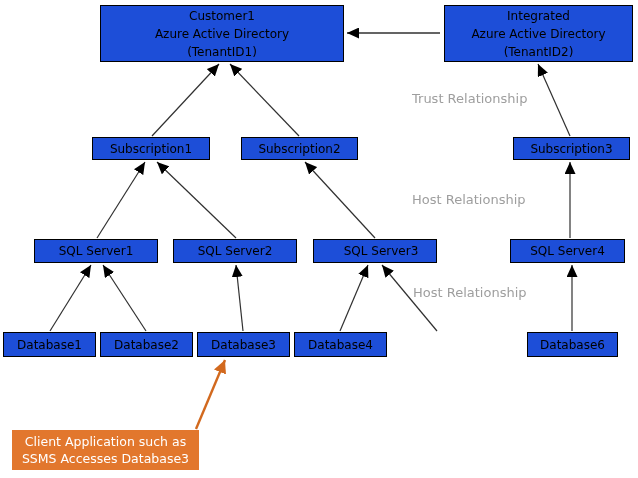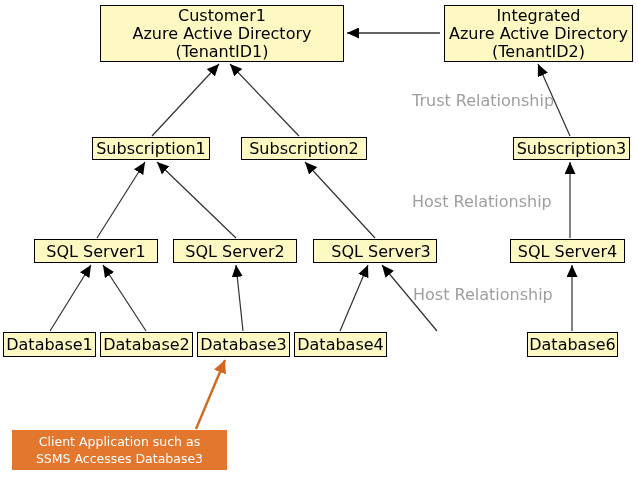--- a/index.html
+++ b/index.html
@@ -6,32 +6,32 @@
   .canvas{
     position:relative;
     width:638px;height:478px;
     background:#ffffff;
     font-family:"DejaVu Sans","Liberation Sans",sans-serif;
     overflow:hidden;
   }
   .arrow-layer{position:absolute;left:0;top:0;width:638px;height:478px;pointer-events:none;}
   .node{
     position:absolute;
-    background:#fef9c3;
+    background:#1d4ed8;
     border:1px solid #000000;
     display:flex;align-items:center;justify-content:center;
-    font-size:16px;color:#000000;
+    font-size:12px;color:#000000;
     text-align:center;white-space:nowrap;
     box-sizing:border-box;
   }
   .node.multi{flex-direction:column;line-height:18px;}
   .rel-label{
     position:absolute;
     color:#9e9e9e;
-    font-size:16px;
+    font-size:13px;
     white-space:nowrap;
   }
   .callout{
     position:absolute;
     background:#e2772d;
     color:#ffffff;
     display:flex;flex-direction:column;align-items:center;justify-content:center;
     font-size:12.5px;line-height:17px;
     text-align:center;white-space:nowrap;
     box-sizing:border-box;
@@ -81,21 +81,21 @@
 
   <div class="node multi" style="left:444px;top:5px;width:189px;height:57px;">
     <span>Integrated</span>
     <span>Azure Active Directory</span>
     <span>(TenantID2)</span>
   </div>
 
   <div class="node" style="left:92px;top:137px;width:118px;height:23px;">
     <span>Subscription1</span>
   </div>
-  <div class="node" style="left:241px;top:137px;width:126px;height:23px;">
+  <div class="node" style="left:241px;top:137px;width:117px;height:23px;">
     <span>Subscription2</span>
   </div>
   <div class="node" style="left:513px;top:137px;width:117px;height:23px;">
     <span>Subscription3</span>
   </div>
 
   <div class="node" style="left:34px;top:239px;width:124px;height:24px;">
     <span>SQL Server1</span>
   </div>
   <div class="node" style="left:173px;top:239px;width:124px;height:24px;">
@@ -121,18 +121,18 @@
     <span>Database4</span>
   </div>
   <div class="node" style="left:527px;top:332px;width:91px;height:25px;">
     <span>Database6</span>
   </div>
 
   <div class="rel-label" style="left:412px;top:91px;">Trust Relationship</div>
   <div class="rel-label" style="left:412px;top:192px;">Host Relationship</div>
   <div class="rel-label" style="left:413px;top:285px;">Host Relationship</div>
 
-  <div class="callout" style="left:12px;top:430px;width:215px;height:40px;text-align:center;">
+  <div class="callout" style="left:12px;top:430px;width:187px;height:40px;text-align:center;">
     <span>Client Application such as</span>
     <span>SSMS Accesses Database3</span>
   </div>
 
 </div>
 
 </body></html>

